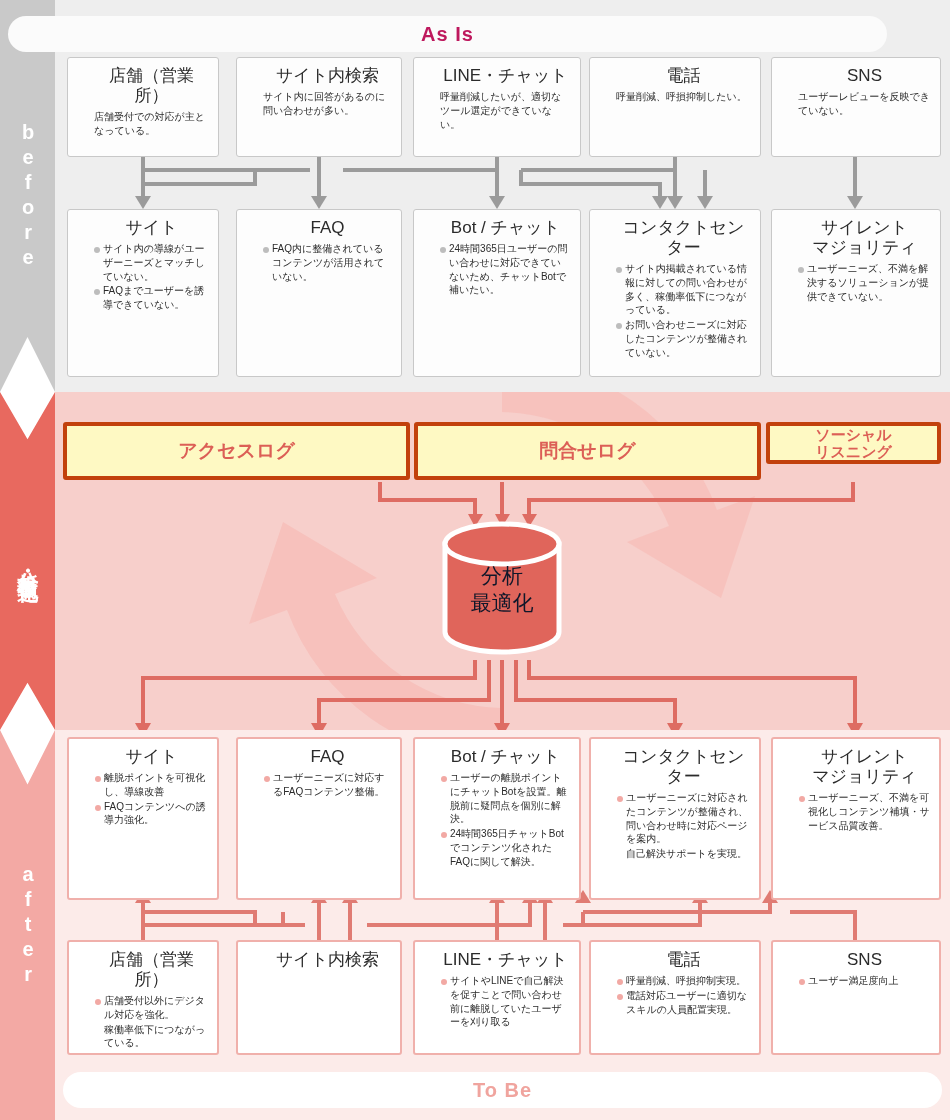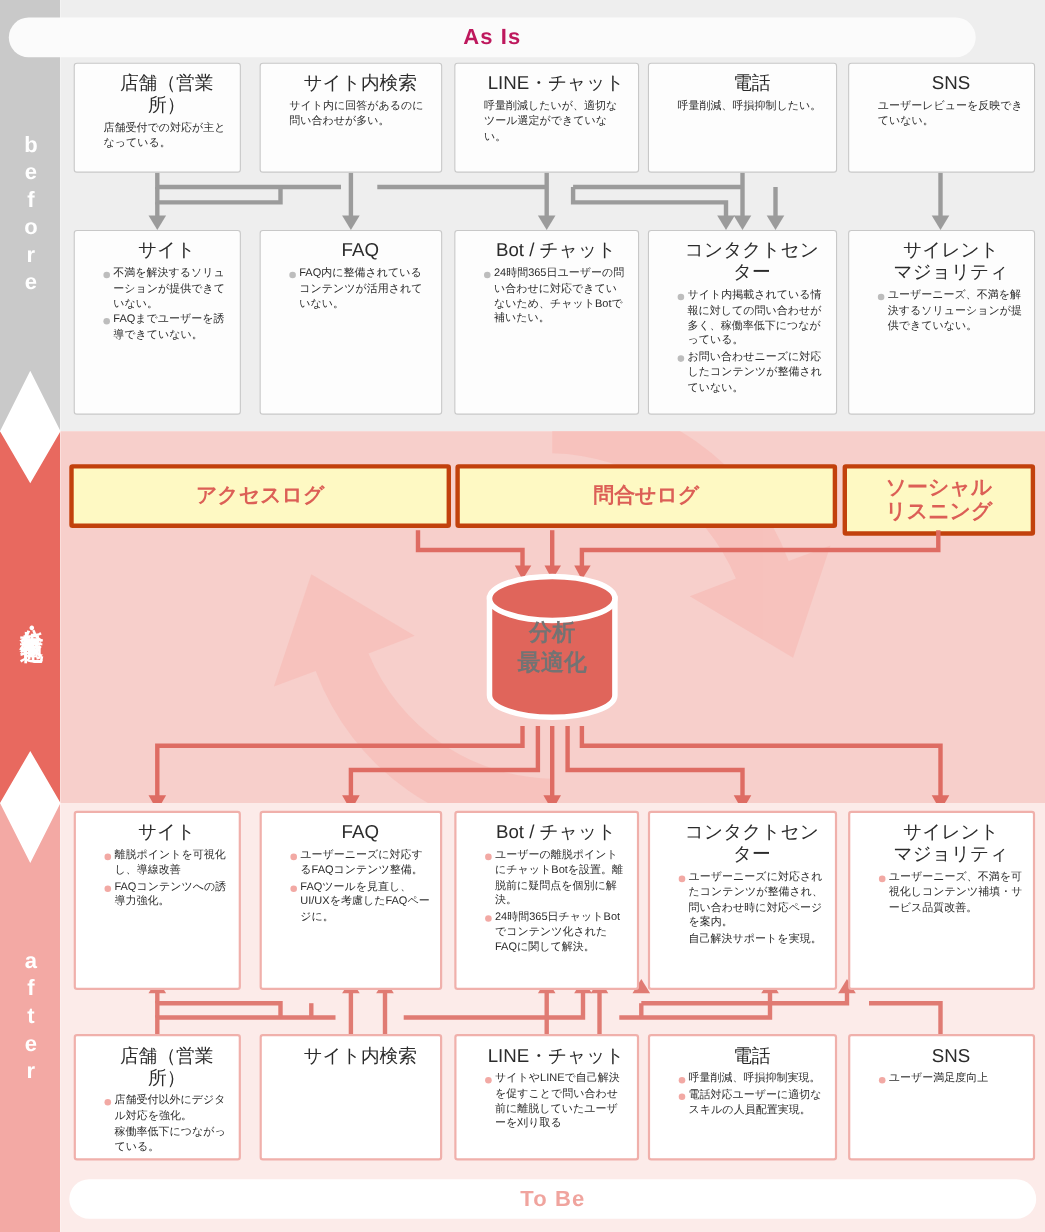--- a/index.html
+++ b/index.html
@@ -81,21 +81,21 @@
     position: absolute; background: #fef9c3; border: 4px solid #c2410c;
     border-radius: 3px; display: flex; align-items: center; justify-content: center;
     color: #dc5f56; font-weight: bold; font-size: 19px;
     line-height: 1.15; text-align: center; white-space: pre-line;
   }
 
   
   .cyl { position: absolute; left: 437px; top: 518px; width: 130px; height: 140px; }
   .cyl-label {
     position: absolute; left: 0; top: 44px; width: 130px;
-    text-align: center; color: #737373; font-weight: bold;
+    text-align: center; color: #0f172a; font-weight: normal;
     font-size: 21px; line-height: 1.3; white-space: pre-line;
   }
 
   svg.wires { position: absolute; left: 0; top: 0; pointer-events: none; }
 </style>
 </head>
 <body>
 
 <div id="root">
 
@@ -147,21 +147,21 @@
       </g>
     </svg>
   </div>
 
   <div class="src" id="src0" style="left:63px;  top:422px; width:347px; height:58px;">
     <span>アクセスログ</span>
   </div>
   <div class="src" id="src1" style="left:414px; top:422px; width:347px; height:58px;">
     <span>問合せログ</span>
   </div>
-  <div class="src" id="src2" style="left:766px; top:422px; width:175px; height:65px; font-size:19px;">
+  <div class="src" id="src2" style="left:766px; top:422px; width:175px; height:42px; font-size:15px;">
     <span>ソーシャル
 リスニング</span>
   </div>
 
   <svg class="wires" width="950" height="1120">
     <g stroke="#de6c63" stroke-width="4" fill="none">
       <path d="M380 482 L380 500 L475 500 L475 516"></path>
       <path d="M502 482 L502 516"></path>
       <path d="M853 482 L853 500 L529 500 L529 516"></path>
 
@@ -255,21 +255,21 @@
         <div class="c-title">SNS</div>
         <div class="c-body">
           <div>ユーザーレビューを反映できていない。</div>
         </div>
       </div>
       <div class="card" style="left: 67px; top: 209px; width: 152px; height: 168px;">
         <div class="c-title">サイト</div>
         <div class="c-body">
           <div class="bullet">
             <span class="dot"></span>
-            <span class="tx">不満を解決するソリューションが提供できていない。</span>
+            <span class="tx">サイト内の導線がユーザーニーズとマッチしていない。</span>
           </div>
           <div class="bullet">
             <span class="dot"></span>
             <span class="tx">FAQまでユーザーを誘導できていない。</span>
           </div>
         </div>
       </div>
       <div class="card" style="left: 236px; top: 209px; width: 166px; height: 168px;">
         <div class="c-title">FAQ</div>
         <div class="c-body">
@@ -324,24 +324,20 @@
           </div>
         </div>
       </div>
       <div class="card red" style="left: 236px; top: 737px; width: 166px; height: 163px;">
         <div class="c-title">FAQ</div>
         <div class="c-body">
           <div class="bullet">
             <span class="dot"></span>
             <span class="tx">ユーザーニーズに対応するFAQコンテンツ整備。</span>
           </div>
-          <div class="bullet">
-            <span class="dot"></span>
-            <span class="tx">FAQツールを見直し、UI/UXを考慮したFAQページに。</span>
-          </div>
         </div>
       </div>
       <div class="card red" style="left: 413px; top: 737px; width: 168px; height: 163px;">
         <div class="c-title">Bot / チャット</div>
         <div class="c-body">
           <div class="bullet">
             <span class="dot"></span>
             <span class="tx">ユーザーの離脱ポイントにチャットBotを設置。離脱前に疑問点を個別に解決。</span>
           </div>
           <div class="bullet">

